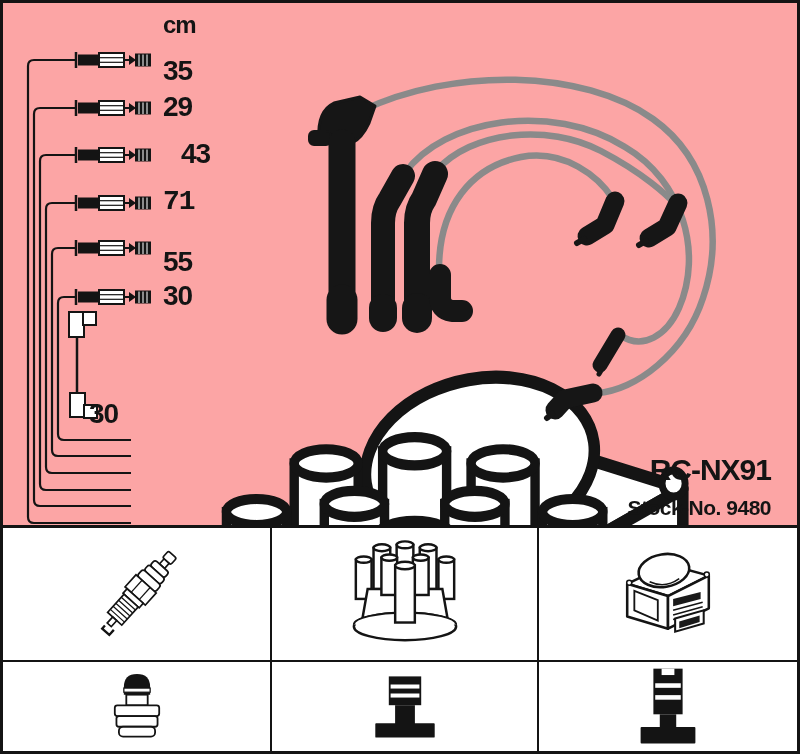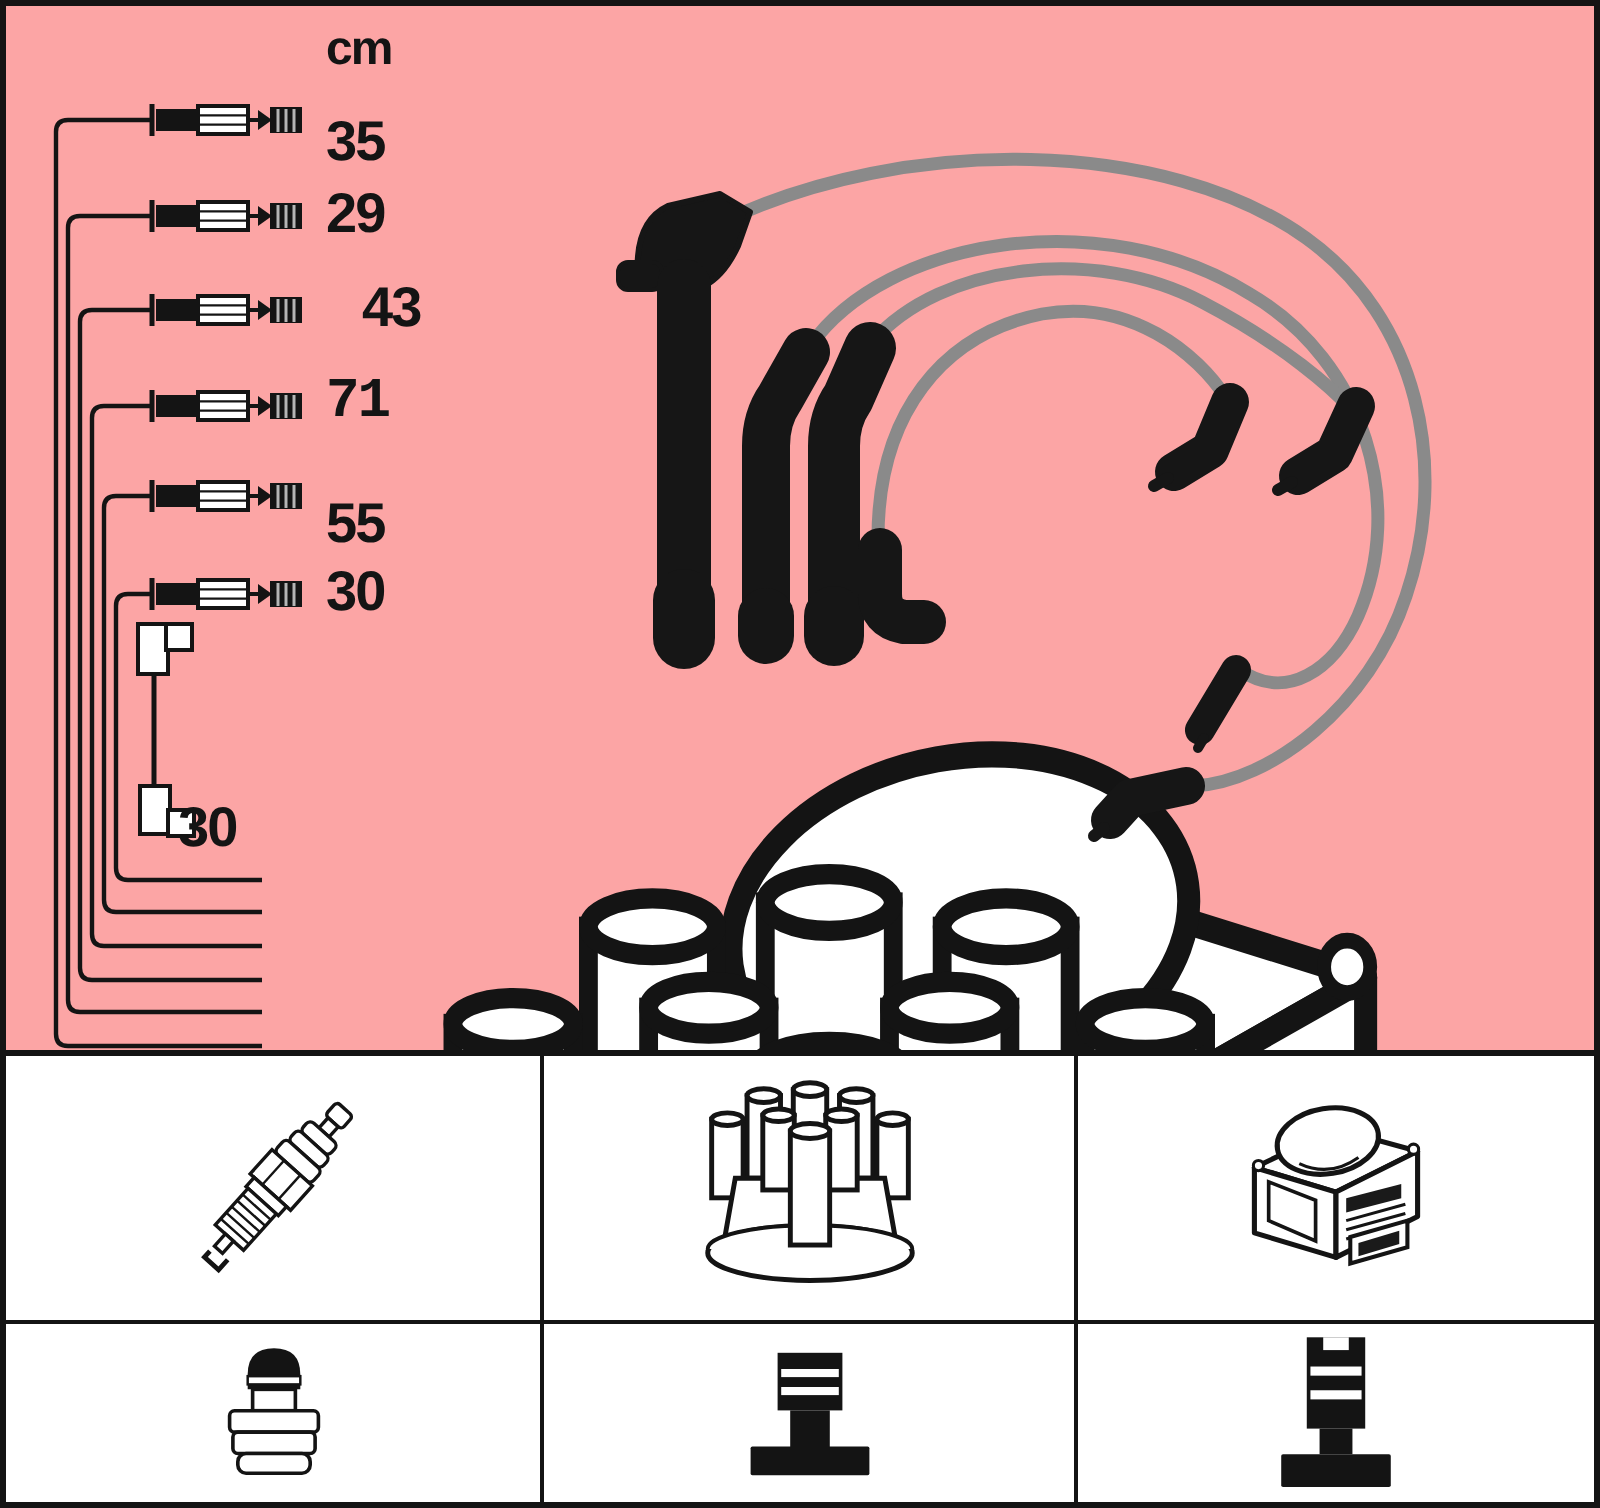--- a/index.html
+++ b/index.html
@@ -208,20 +208,24 @@
 
   <div class="lbl unit" style="left:160px;top:10px;">cm</div>
   <div class="lbl len" style="left:160px;top:54px;">35</div>
   <div class="lbl len" style="left:160px;top:90px;">29</div>
   <div class="lbl len" style="left:160px;top:137px;margin-left:18px;">43</div>
   <div class="lbl len" style="left:160px;top:185px;font-family:Liberation Mono, monospace;">71</div>
   <div class="lbl len" style="left:160px;top:230px;margin-top:15px;">55</div>
   <div class="lbl len" style="left:160px;top:279px;">30</div>
   <div class="lbl len30" style="left:86px;top:356px;margin-top:41px;">30</div>
 
+  <div class="partbox">
+    <div class="part-code">RC-NX91</div>
+    <div class="stock">Stock-No. 9480</div>
+  </div>
 
   <div class="grid">
     <div class="cell">
       <svg width="126" height="126" viewBox="0 0 126 126">
         <g transform="translate(63,63) rotate(42) scale(0.68) translate(-45,-80)">
           <use href="#sym-plug" width="90" height="160"></use>
         </g>
       </svg>
     </div>
     <div class="cell">

